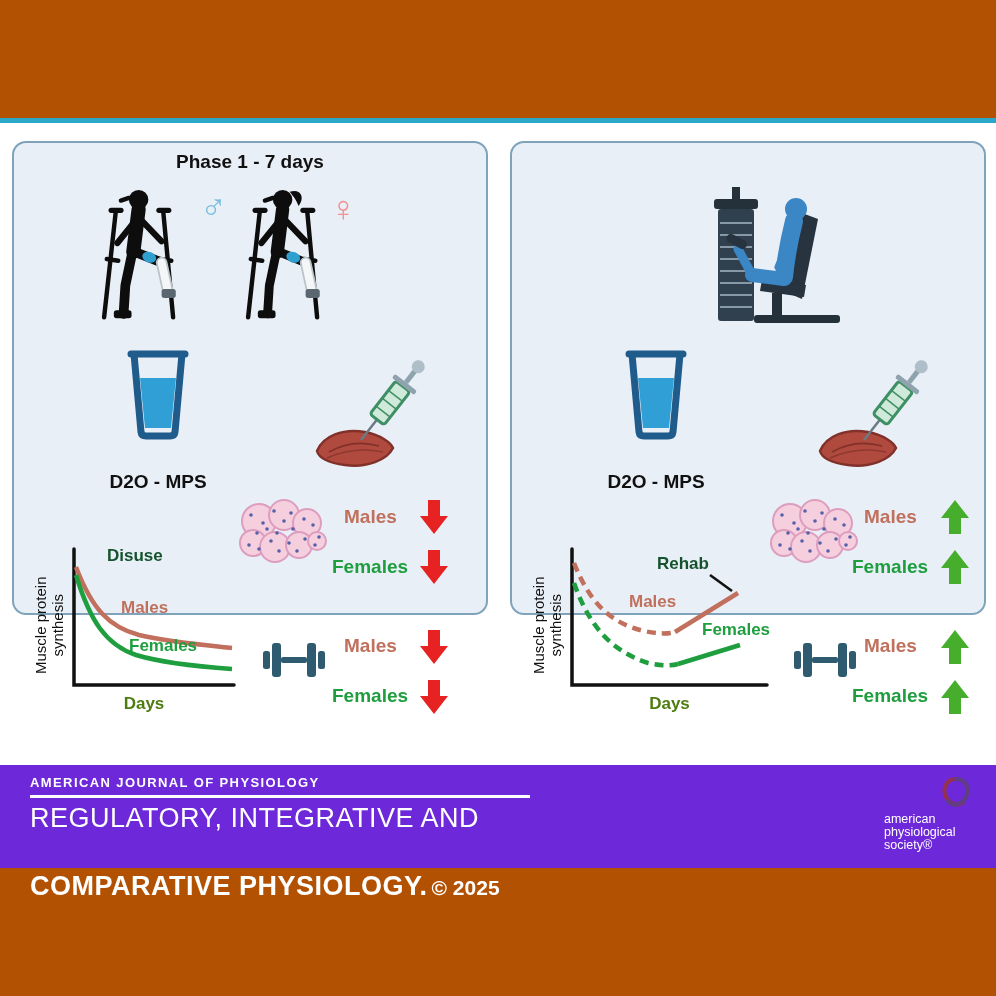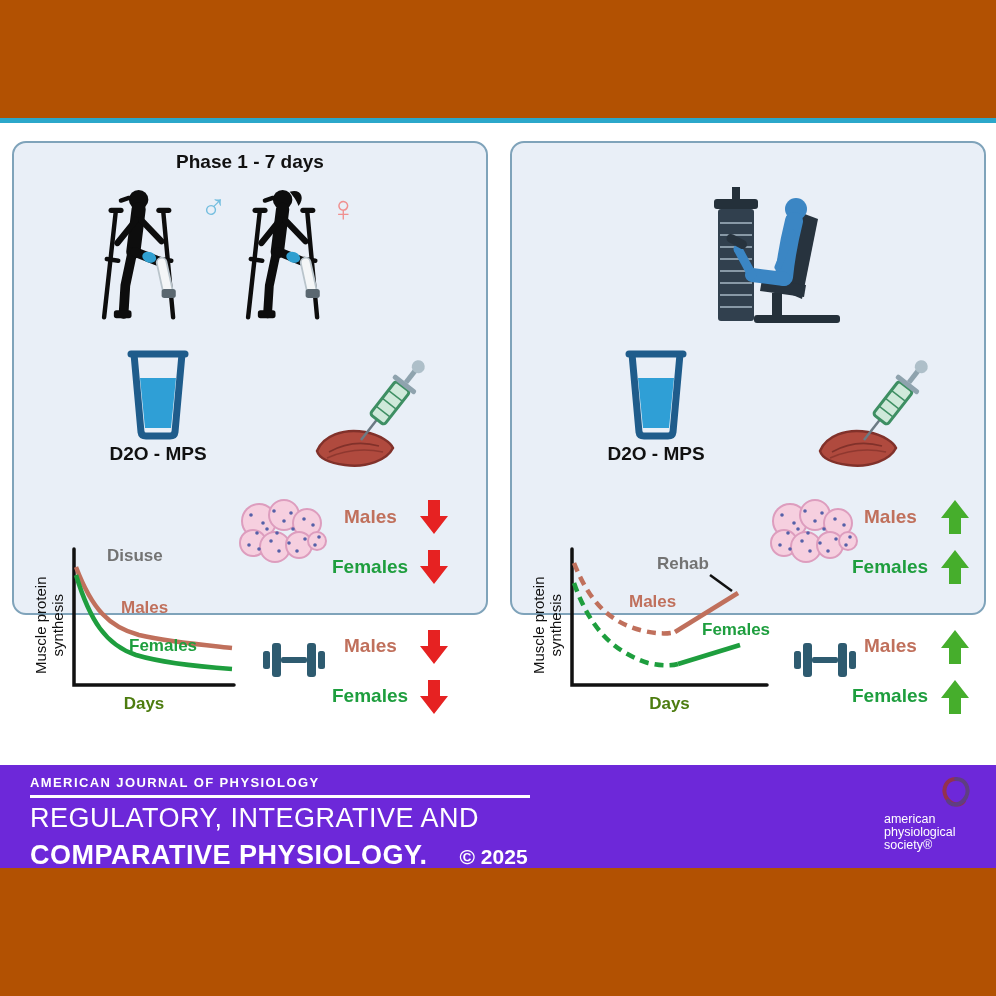--- a/index.html
+++ b/index.html
@@ -7,34 +7,34 @@
   .abs{position:absolute;}
   .teal-line{position:absolute;left:0;top:118px;width:996px;height:5px;background:#2ba7ca;}
   .white-area{position:absolute;left:0;top:123px;width:996px;height:642px;background:#ffffff;}
   .panel{position:absolute;top:141px;width:476px;height:474px;background:#e9eff7;border:2px solid #7fa3ba;border-radius:14px;box-sizing:border-box;}
   .panel.p1{left:12px;}
   .panel.p2{left:510px;}
   .panel-title{position:absolute;top:8px;left:0;width:100%;text-align:center;font-size:19px;font-weight:bold;color:#111;}
   .sym{position:absolute;font-size:36px;font-weight:bold;line-height:1;}
   .sym.male{color:#74bedf;}
   .sym.female{color:#f09090;}
-  .tracer{position:absolute;font-size:19px;font-weight:bold;color:#111;text-align:center;width:170px;}
+  .tracer{position:absolute;font-size:19px;font-weight:bold;color:#111;text-align:center;width:170px;margin-top:28px;}
   .lblM{position:absolute;color:#c0705c;font-weight:bold;font-size:19px;}
   .lblF{position:absolute;color:#1e9e3e;font-weight:bold;font-size:19px;}
   .chart{position:absolute;}
-  .chart .anno{position:absolute;font-weight:bold;font-size:17px;color:#737373;}
+  .chart .anno{position:absolute;font-weight:bold;font-size:17px;color:#14532d;}
   .chart .cm{position:absolute;font-weight:bold;font-size:17px;color:#c0705c;}
   .chart .cf{position:absolute;font-weight:bold;font-size:17px;color:#1e9e3e;}
   .chart .xlab{position:absolute;font-weight:bold;font-size:17px;color:#4d7c0f;text-align:center;}
   .ylabel{position:absolute;width:170px;text-align:center;font-size:15px;color:#111;transform:rotate(-90deg);line-height:1.15;}
   .banner{position:absolute;left:0;top:765px;width:996px;height:103px;background:#6d28d9;color:#ffffff;}
   .banner .journal{position:absolute;left:30px;top:10px;font-size:13px;font-weight:bold;letter-spacing:1.4px;}
   .banner .rule{position:absolute;left:30px;top:30px;width:500px;height:3px;background:#ffffff;}
   .banner .t1{position:absolute;left:30px;top:38px;font-size:27px;font-weight:normal;letter-spacing:0.5px;}
-  .banner .t2row{position:absolute;left:30px;top:53px;display:flex;align-items:baseline;gap:32px;justify-content:flex-end;}
+  .banner .t2row{position:absolute;left:30px;top:84px;display:flex;align-items:baseline;gap:4px;justify-content:flex-end;}
   .banner .t2{font-size:27px;font-weight:bold;letter-spacing:0.5px;}
   .banner .cp{font-size:21px;font-weight:bold;margin-top:27px;}
   .logo{position:absolute;left:884px;top:10px;width:105px;}
   .logo .society{position:absolute;left:0;top:38px;font-size:12.5px;line-height:13px;color:#ffffff;}
 </style>
 </head>
 <body>
 
 <div class="stage">
 

